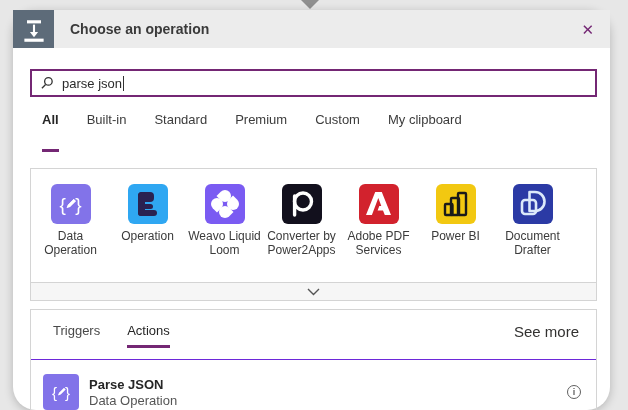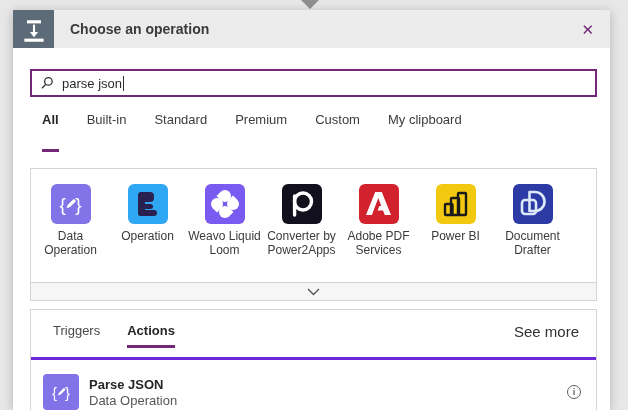--- a/index.html
+++ b/index.html
@@ -16,20 +16,21 @@
     width:0; height:0;
     border-left:9px solid transparent;
     border-right:9px solid transparent;
     border-top:9px solid #8f8f8f;
   }
   .dialog{
     position:absolute; left:13px; top:10px;
     width:597px; height:400px;
     background:#fff;
     box-shadow:0 2px 10px rgba(0,0,0,.22);
+    border-radius:23px;
   }
   
   .header{ height:38px; background:#ececec; display:flex; align-items:center; }
   .header-icon{ width:41px; height:38px; background:#5d6b79; display:flex; align-items:center; justify-content:center; flex:none; }
   .header-title{ margin-left:16px; font-size:14px; font-weight:600; color:#3a3a3a; }
   .close-btn{ margin-left:auto; margin-right:12px; color:#742774; font-size:15px; line-height:1; cursor:pointer; padding:4px; }
   
   .body{ padding:0 13px 0 17px; }
   .search-box{
     margin-top:21px; height:28px;
@@ -57,23 +58,23 @@
   .braces.small .b{ font-size:15px; }
   .braces.small .pencil{ width:3px; height:10px; margin:0 2.5px; }
   
   .petal{ position:absolute; left:14px; top:14px; width:12px; height:12px; background:#fff;
     border-radius:55% 55% 55% 0; transform-origin:center; }
   
   .collapse-strip{ margin-top:-1px; height:19px; background:#f6f6f6; border:1px solid #d4d4d4;
     display:flex; align-items:center; justify-content:center; cursor:pointer; }
   
   .results{ margin-top:8px; border:1px solid #d4d4d4; border-bottom:none; height:110px; }
-  .results-header{ display:flex; align-items:flex-start; padding:13px 17px 0 22px; height:50px; border-bottom:3px solid #6d28d9; }
+  .results-header{ display:flex; align-items:flex-start; padding:13px 17px 0 22px; height:50px; border-bottom:1px solid #6d28d9; }
   .res-tab{ font-size:13px; color:#494949; margin-right:27px; padding-bottom:7px; border-bottom:3px solid transparent; cursor:pointer; }
-  .res-tab.selected{ font-weight:700; color:#262626; border-bottom-color:#742774; }
+  .res-tab.selected{ font-weight:400; color:#262626; border-bottom-color:#742774; }
   .see-more{ margin-left:auto; font-size:15px; color:#323130; cursor:pointer; }
   .result-item{ display:flex; align-items:center; padding:14px 15px 0 12px; cursor:pointer; }
   .item-icon{ width:36px; height:36px; border-radius:4px; display:flex; align-items:center; justify-content:center; flex:none; }
   .item-text{ margin-left:10px; }
   .item-title{ font-size:13px; font-weight:700; color:#262626; line-height:16px; }
   .item-subtitle{ font-size:13px; color:#555; line-height:15px; }
   .info-icon{ margin-left:auto; width:14px; height:14px; border:1px solid #5f5f5f; border-radius:50%;
     color:#5f5f5f; font-size:9px; line-height:12px; text-align:center; font-weight:600; cursor:pointer; flex:none; }
 </style>
 </head>

